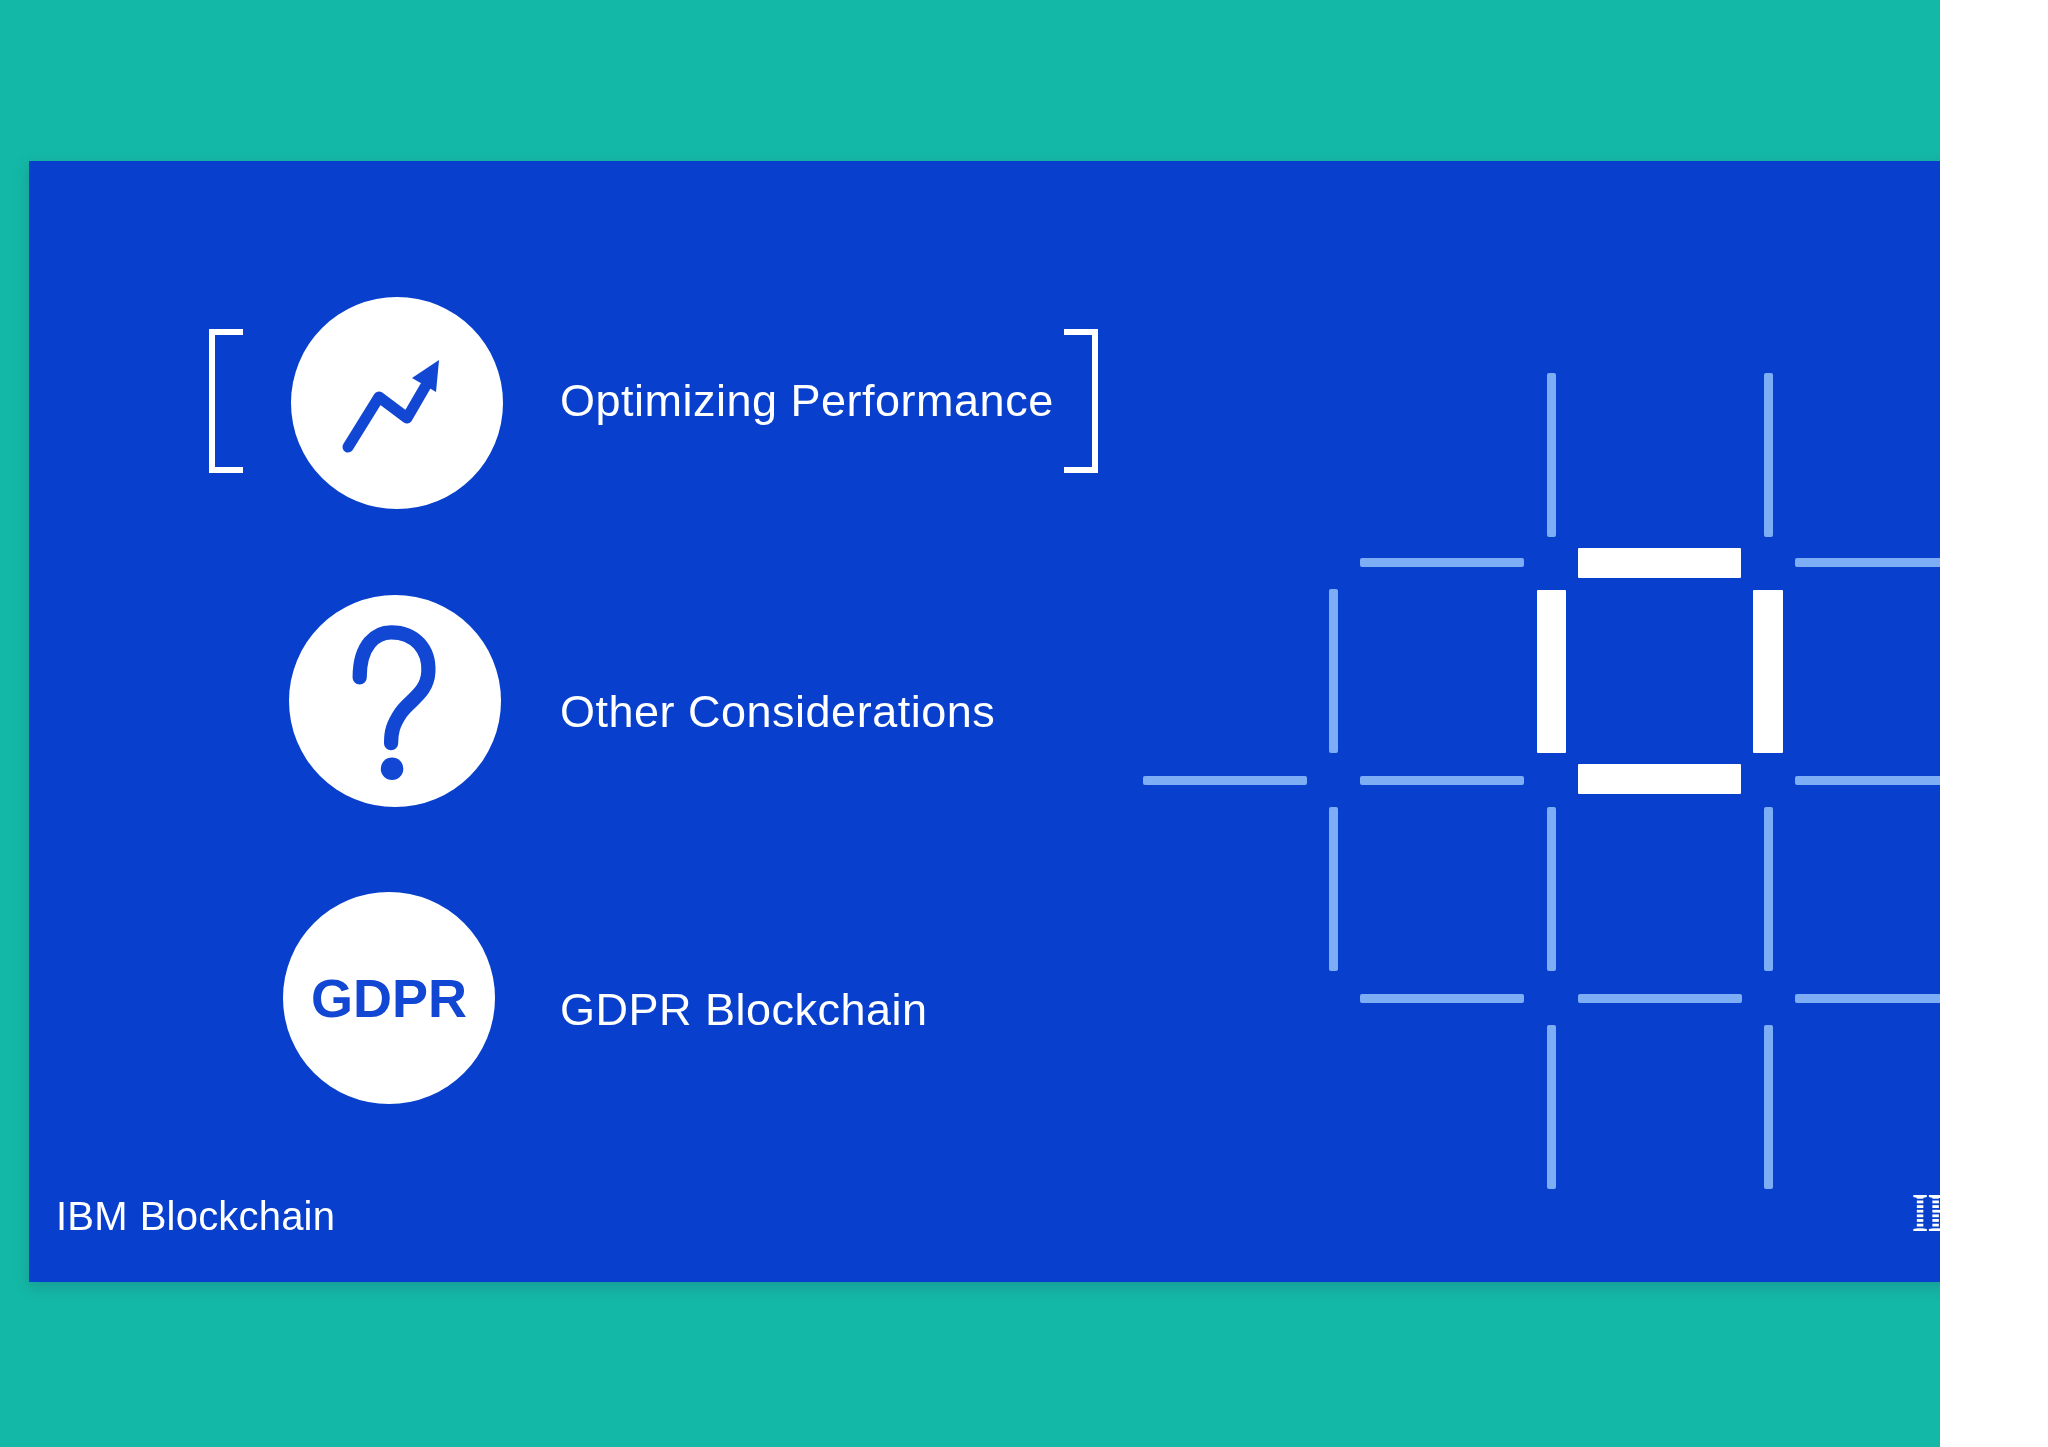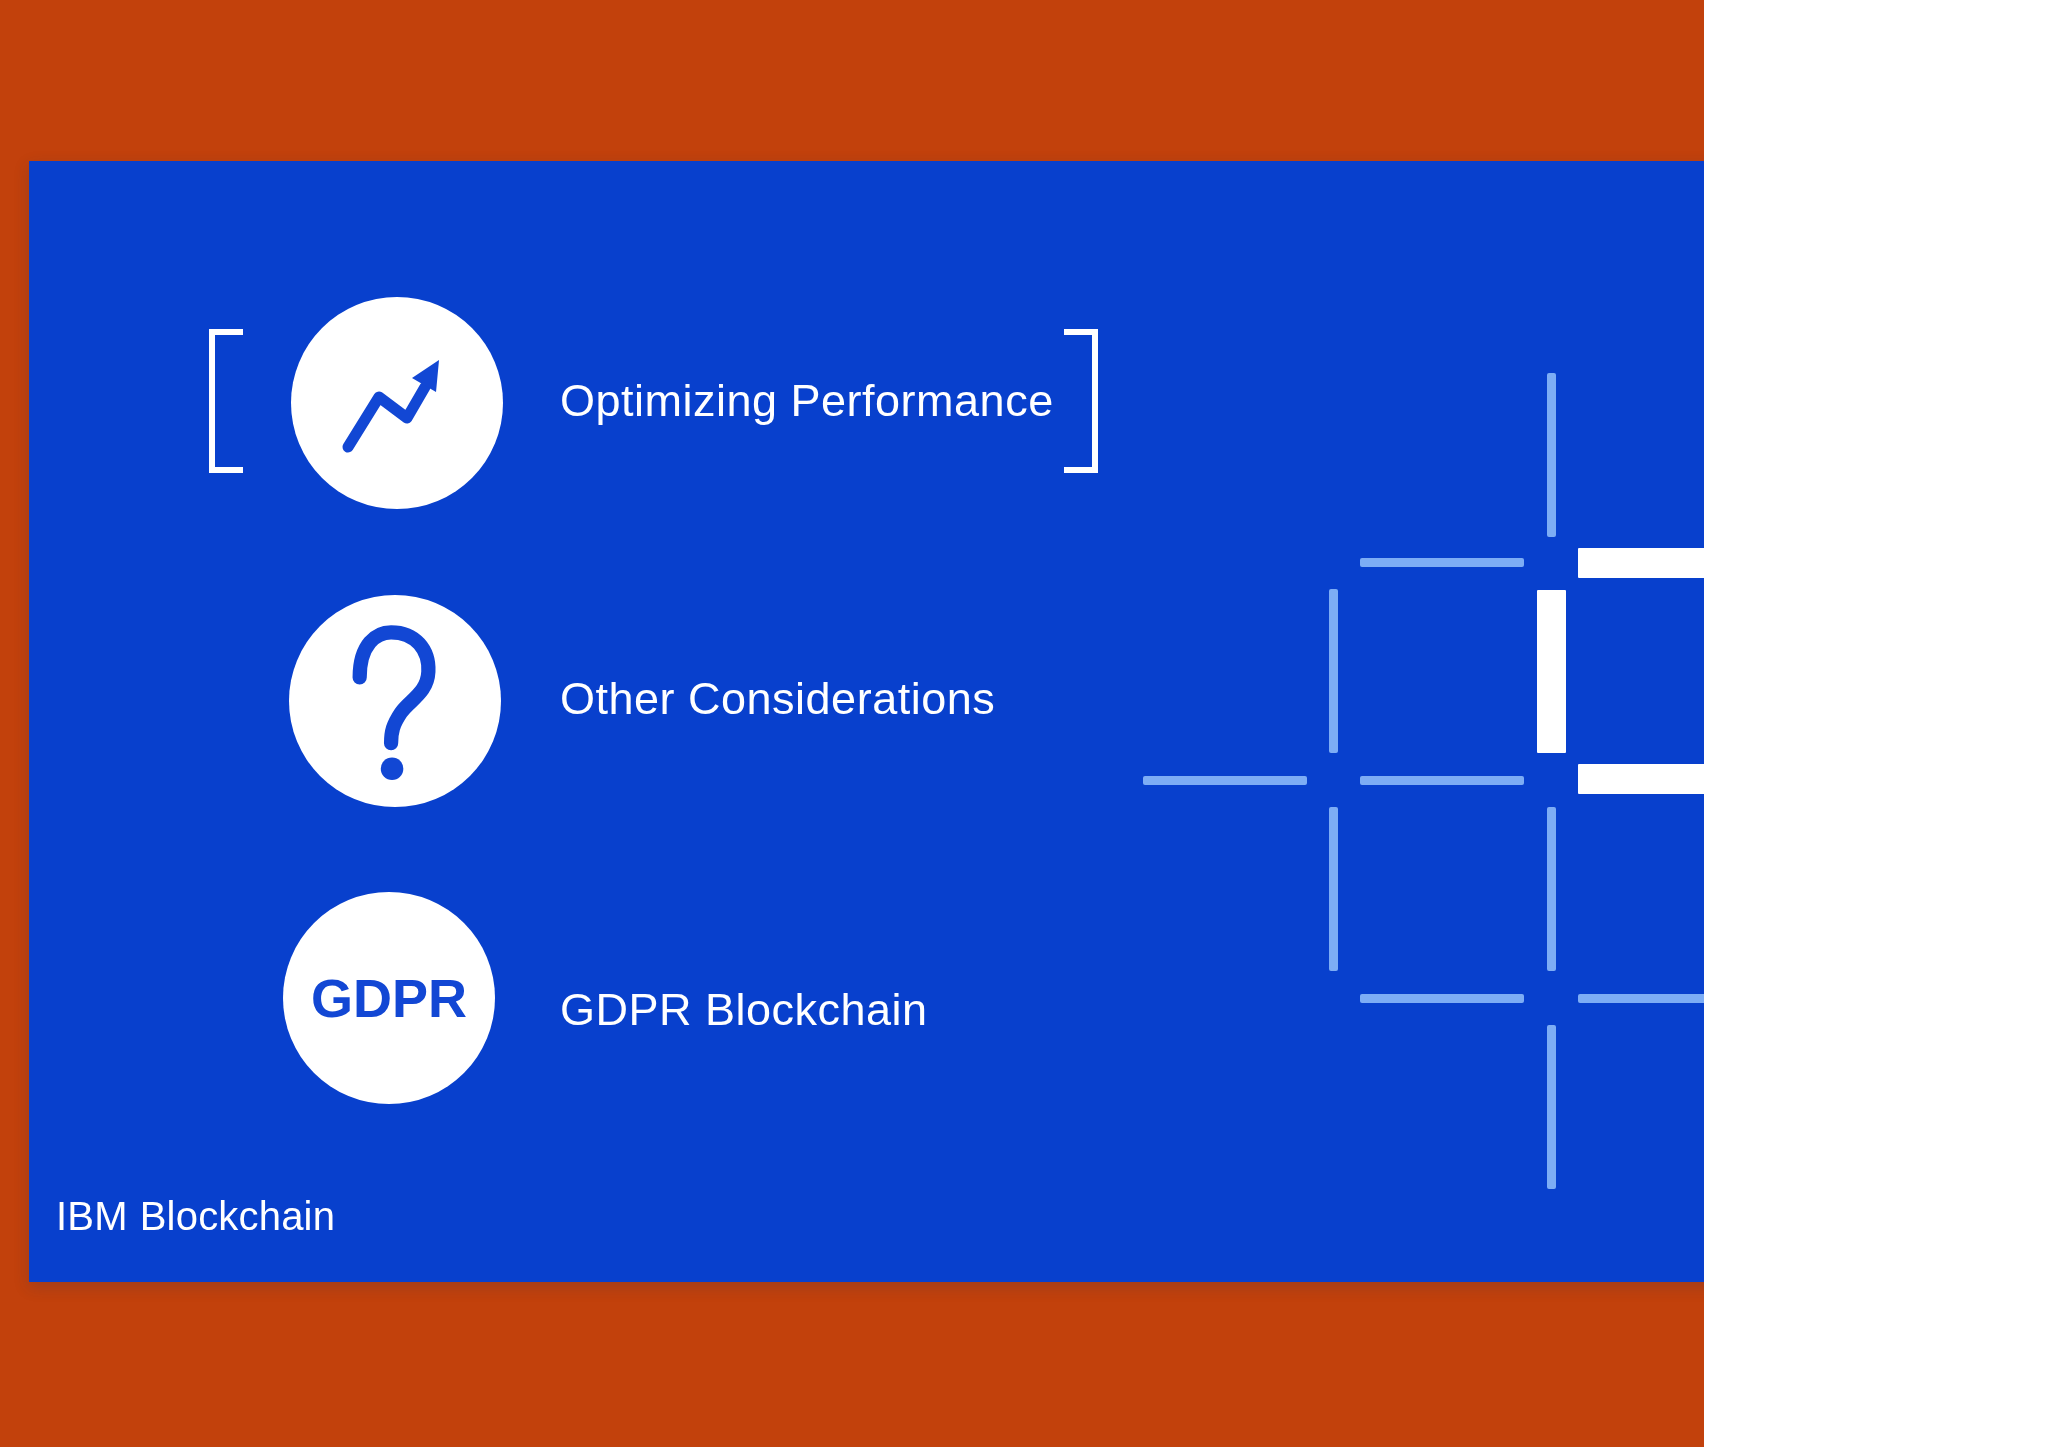--- a/index.html
+++ b/index.html
@@ -1,22 +1,21 @@
 <!DOCTYPE html>
 <html style="--slide-bg: #0840cd; --light-dash: #7dadf5; --icon-blue: #1247d4;"><head>
 <meta charset="utf-8">
 <style>
   html,body{margin:0;padding:0;background:#ffffff;}
   .page{
     position:relative;
-    width:1660px;height:1447px;
-    background:#c2410c;
+    width:1940px;height:1447px;
+    background:#14b8a6;
     font-family:"Liberation Sans", sans-serif;
     overflow:hidden;
-    padding-left:44px;
   }
   .slide{
     position:absolute;left:29px;top:161px;
     width:1989px;height:1121px;
     background:var(--slide-bg,#0840cd);
     box-shadow:0 5px 14px rgba(40,50,80,.22);
   }
   
   .bracket{position:absolute;top:168px;width:34px;height:144px;box-sizing:border-box;}
   .bracket-left{left:180px;border:6px solid #fff;border-right:none;}
@@ -30,21 +29,21 @@
   .badge-text{
     position:absolute;inset:0;display:flex;align-items:center;justify-content:center;
     font-weight:bold;font-size:54px;color:var(--icon-blue,#1247d4);letter-spacing:0px;
   }
   
   .label{
     position:absolute;left:531px;height:144px;display:flex;align-items:center;
     color:#ffffff;font-size:45px;white-space:nowrap;letter-spacing:.5px;
   }
   .label-1{top:168px;}
-  .label-2{top:466px;}
+  .label-2{top:479px;}
   .label-3{top:777px;}
   
   .pattern{position:absolute;inset:0;pointer-events:none;}
   .seg{position:absolute;border-radius:2px;}
   .seg-light{background:var(--light-dash,#7dadf5);}
   .seg-white{background:#ffffff;border-radius:1px;}
   
   .brand{
     position:absolute;left:27px;top:1030px;height:50px;display:flex;align-items:center;
     color:#ffffff;font-size:40px;letter-spacing:.2px;

